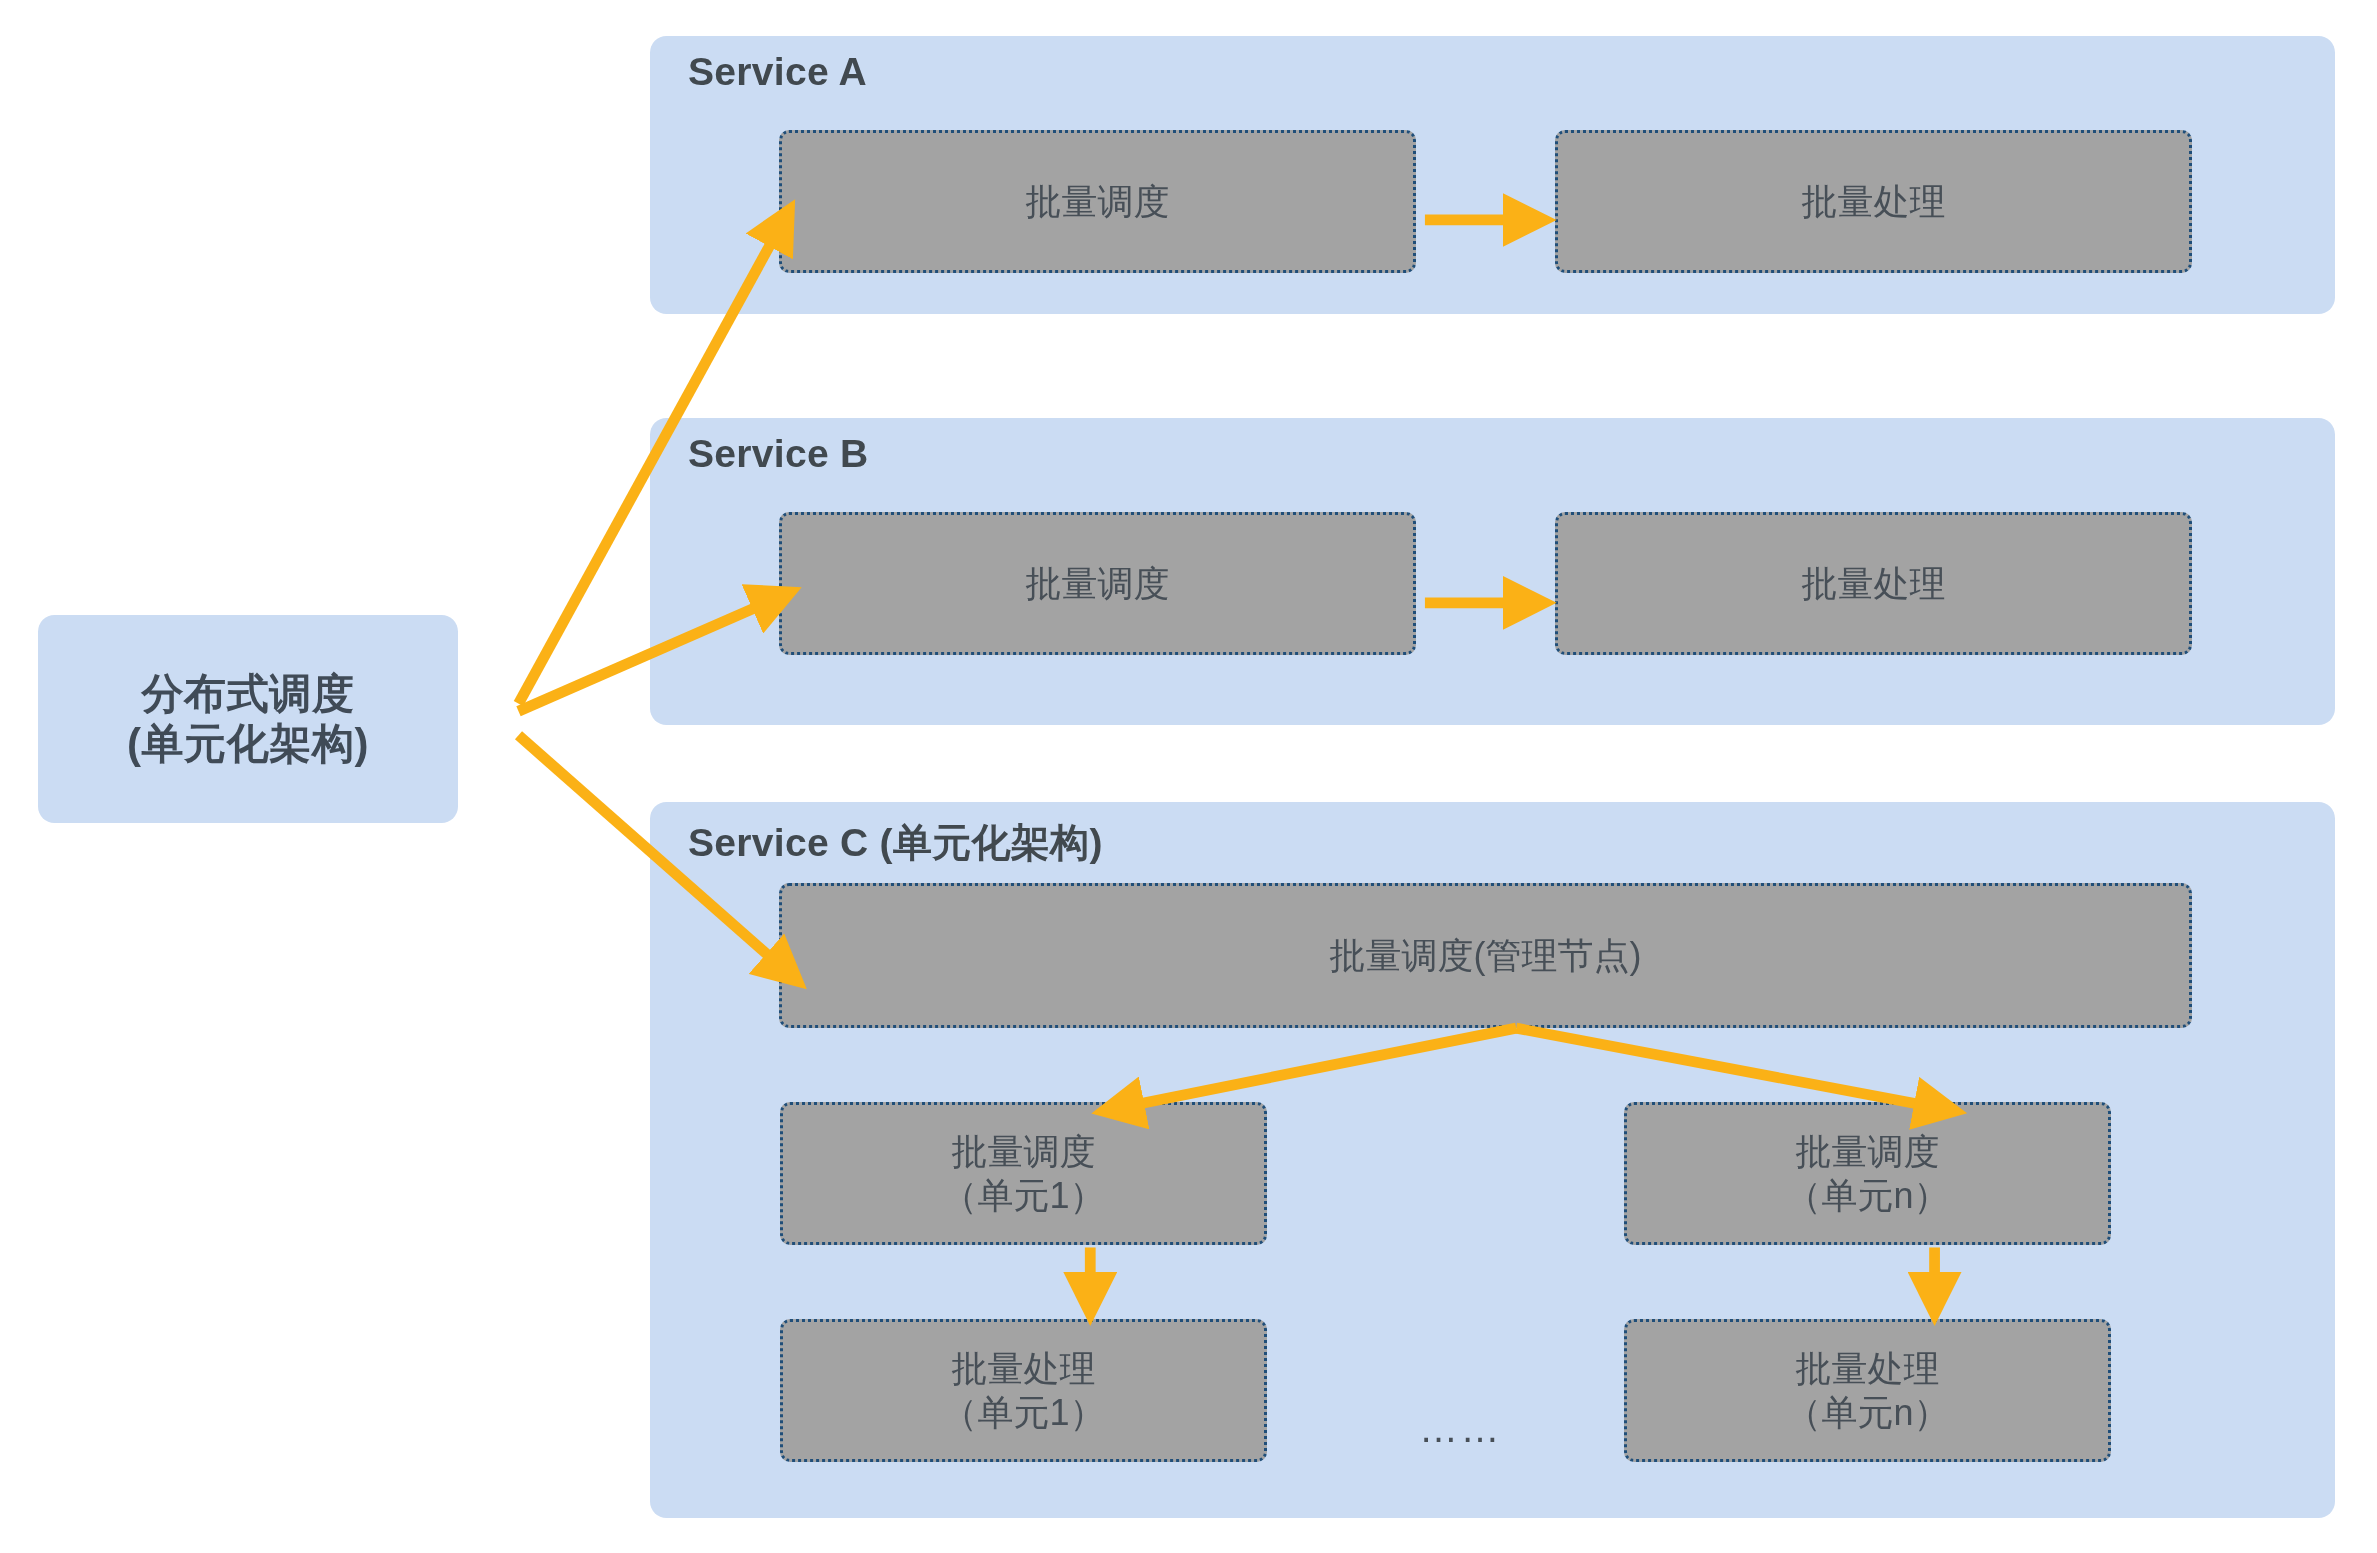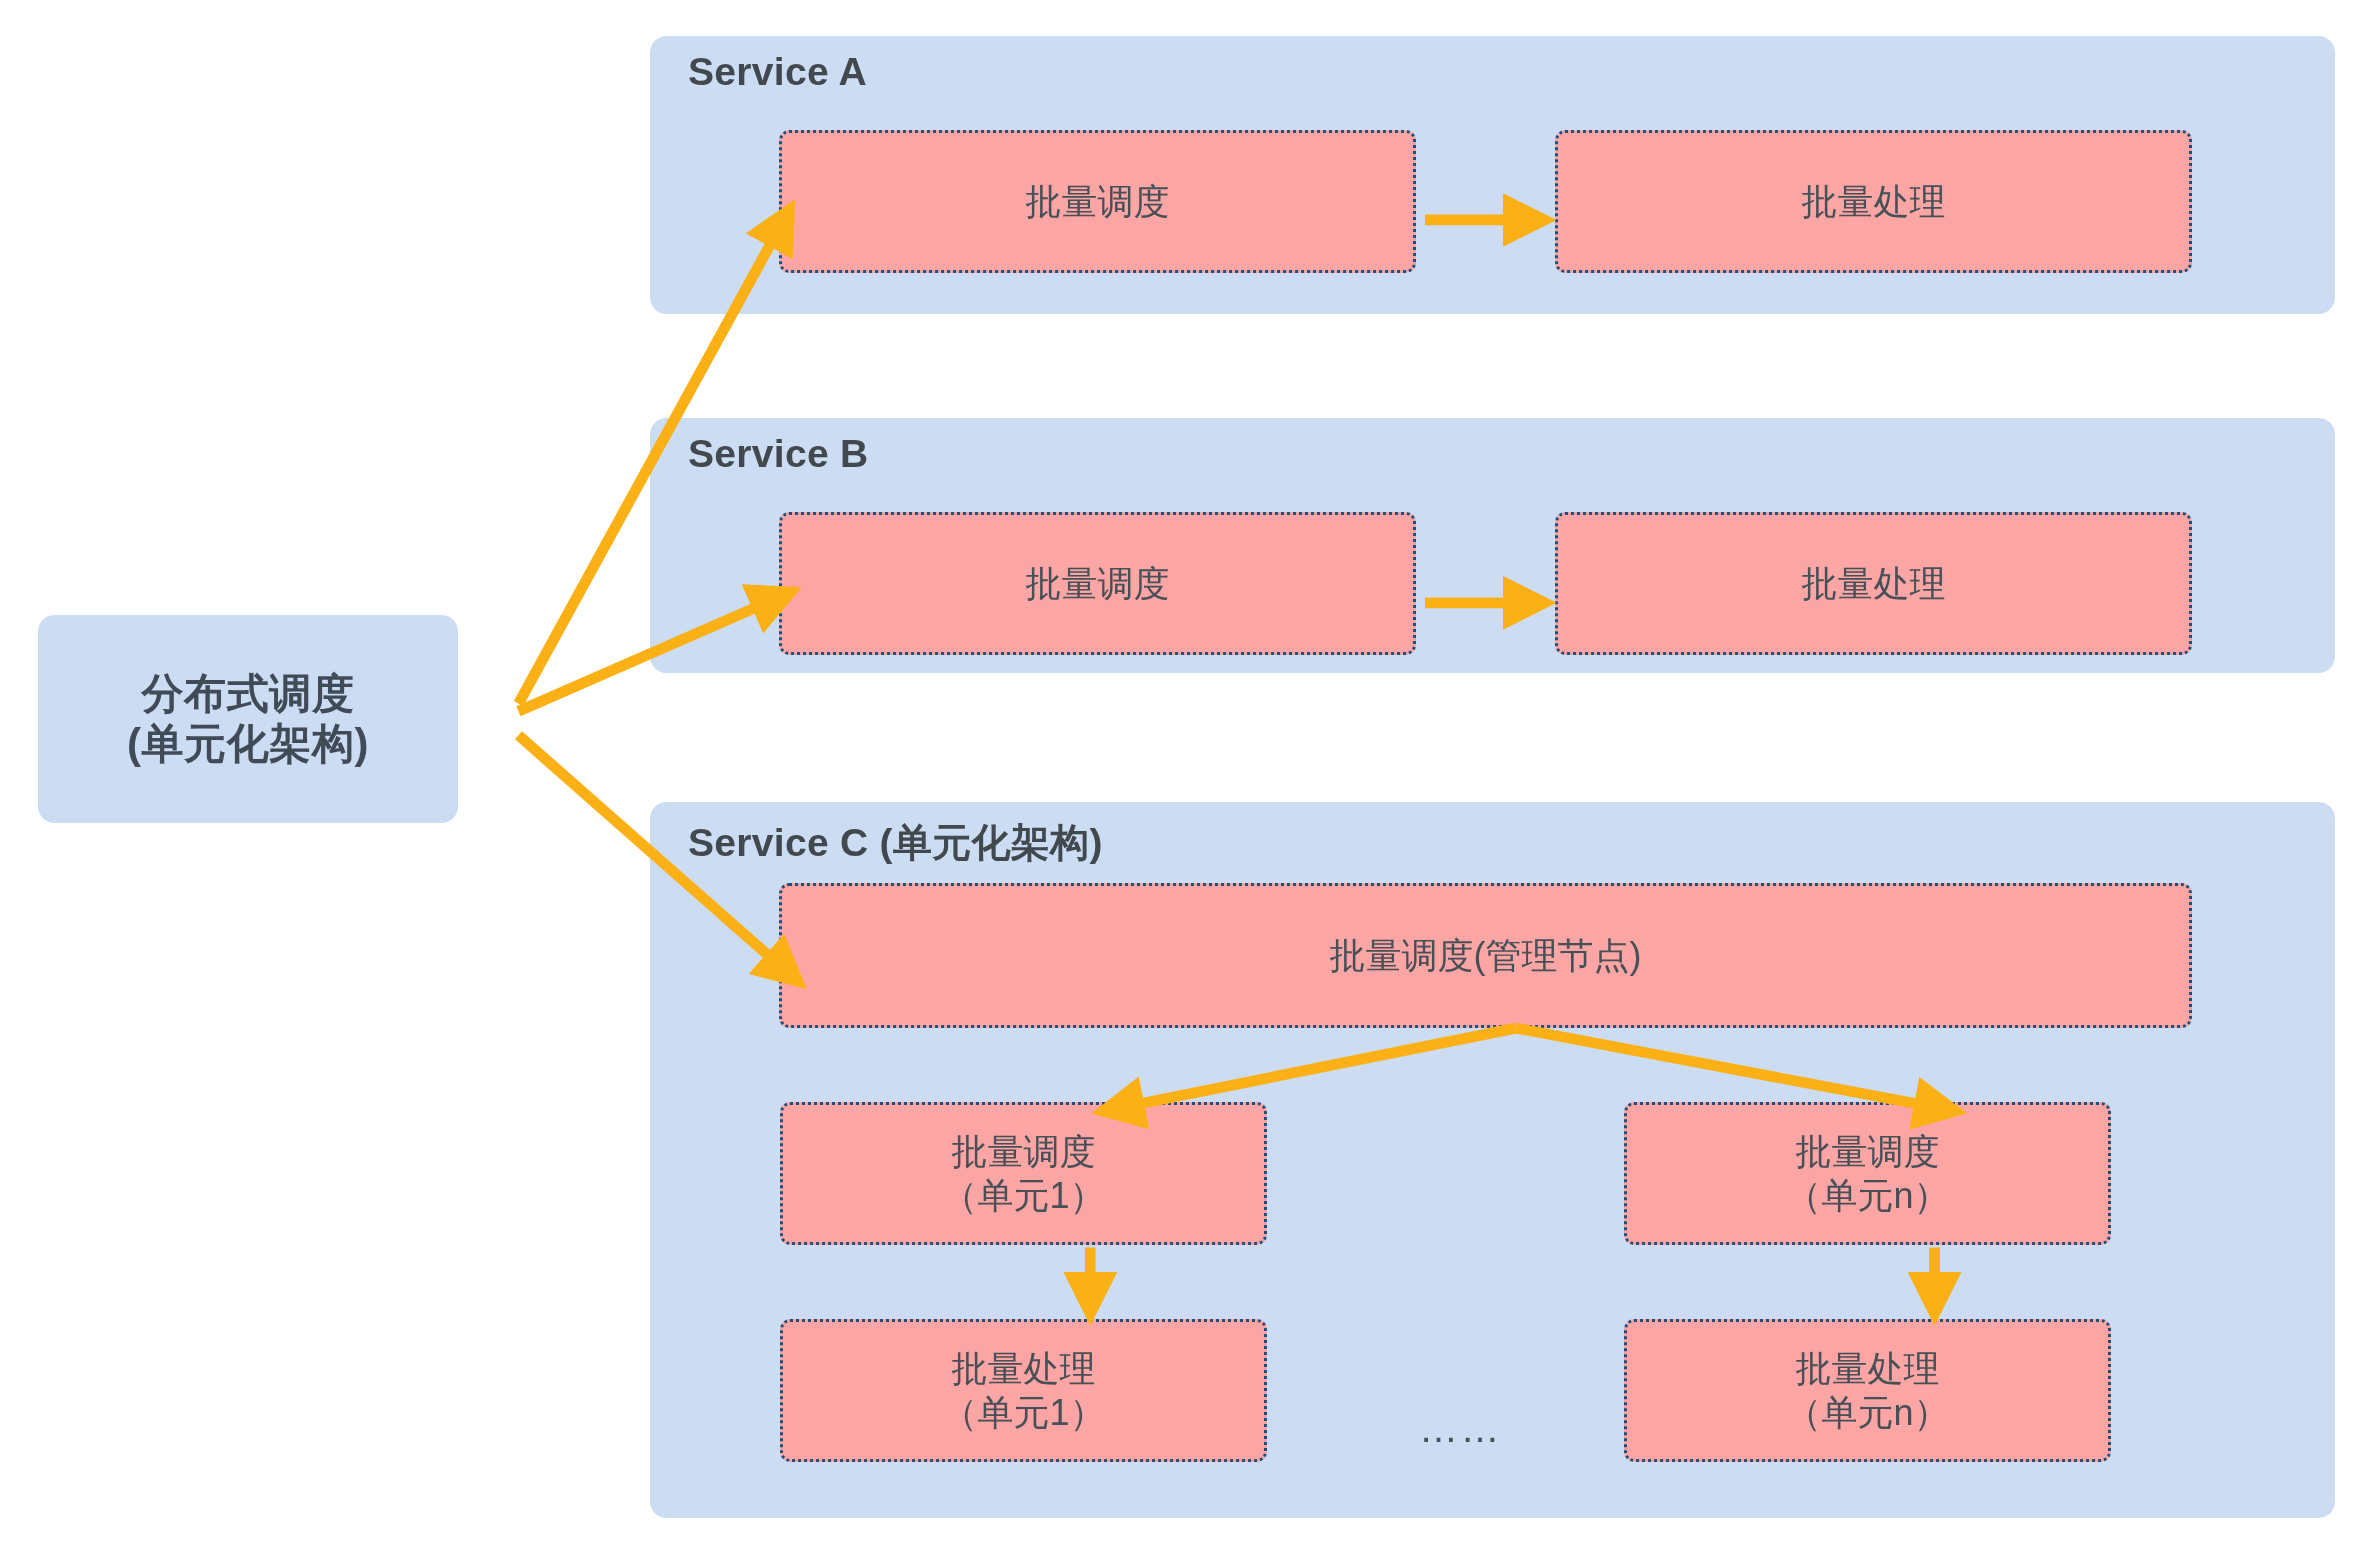--- a/index.html
+++ b/index.html
@@ -23,33 +23,33 @@
     color:#404b57;font-weight:bold;font-size:42px;line-height:1.18;
     letter-spacing:0.6px;white-space:nowrap;text-align:center;
   }
 
   
   .panel{
     position:absolute;left:650px;width:1685px;
     background:#cbdcf3;border-radius:16.5px;z-index:2;
   }
   #panel-a{top:36px;height:278px;}
-  #panel-b{top:418px;height:255px;}
+  #panel-b{top:418px;height:307px;}
   #panel-c{top:802px;height:716px;}
 
   .panel-title{
     position:absolute;left:38px;color:#41494f;font-weight:bold;
     font-size:39px;letter-spacing:0.3px;white-space:nowrap;
   }
   #panel-a .panel-title,#panel-b .panel-title{top:14px;}
   #panel-c .panel-title{top:14px;}
 
   
   .wbox{
-    position:absolute;background:#fca5a5;
+    position:absolute;background:#a3a3a3;
     border:3.2px dotted #1f4e79;border-radius:10px;
     display:flex;flex-direction:column;align-items:center;justify-content:center;
     box-sizing:border-box;z-index:3;
   }
   .wbox .ln{
     color:#474f57;font-size:36px;line-height:1.22;
     white-space:nowrap;text-align:center;
   }
 
   

